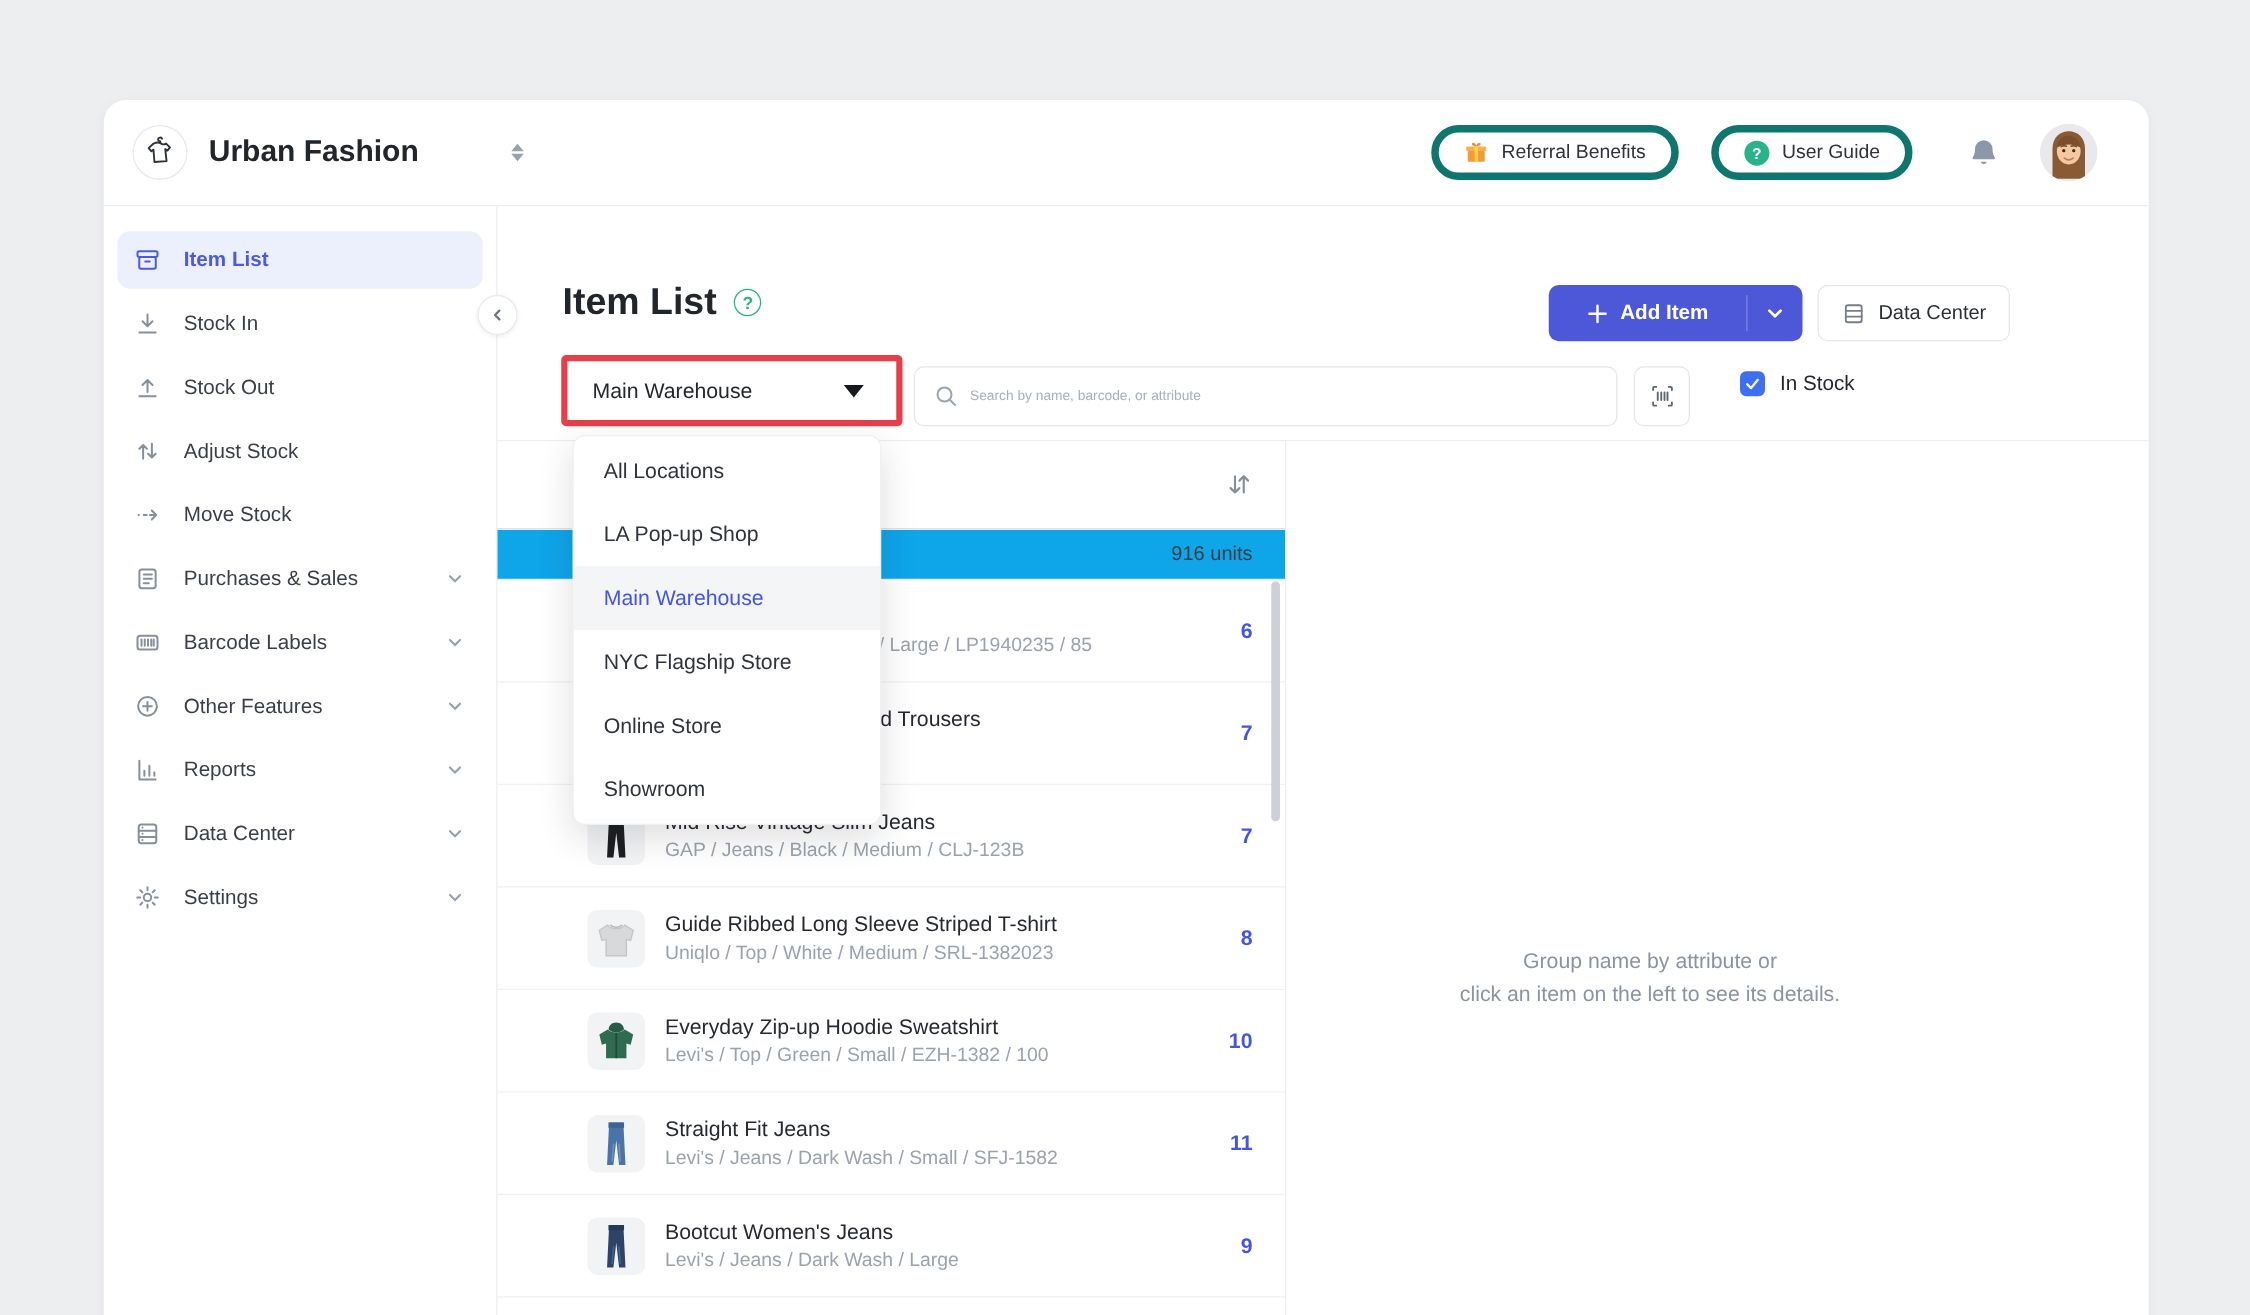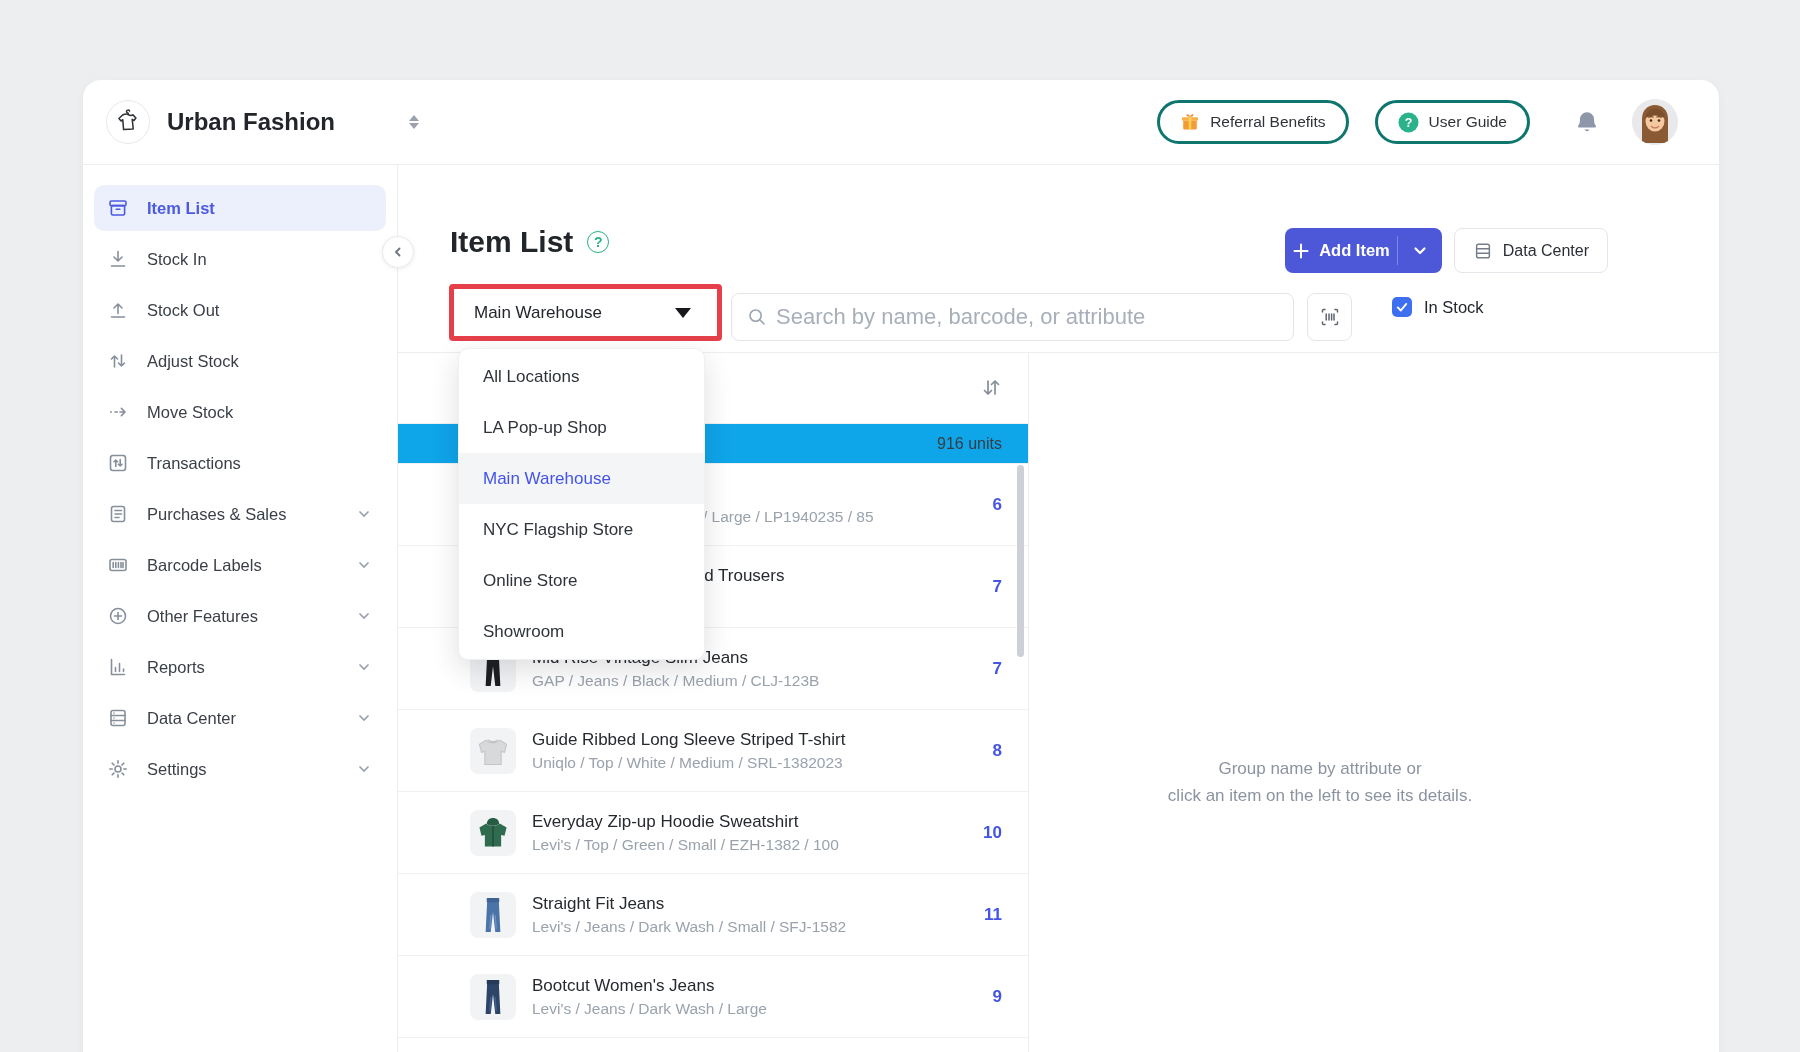--- a/index.html
+++ b/index.html
@@ -13,21 +13,21 @@
   .app-header { position: relative; height: 85px; border-bottom: 1px solid #ecedef;
                 display: flex; align-items: center; padding: 0 41px 0 23px; }
   .logo-circle { width: 44px; height: 44px; border-radius: 50%; border: 1px solid #e7e9ed;
                  display: flex; align-items: center; justify-content: center; background:#fff; }
   .ws-name { font-size: 24px; font-weight: 700; margin-left: 17px; color:#22262b; }
   .ws-caret { margin-left: 74px; display: flex; flex-direction: column; gap: 2px; align-items: center; cursor: pointer; }
   .ws-caret i { width: 0; height: 0; border-left: 5px solid transparent; border-right: 5px solid transparent; }
   .ws-caret .up { border-bottom: 6px solid #9aa1ac; }
   .ws-caret .dn { border-top: 6px solid #9aa1ac; }
   .header-right { margin-left: auto; display: flex; align-items: center; }
-  .pill { height: 44px; border: 3px solid #0f766e; border-radius: 22px; background: #fff;
+  .pill { height: 44px; border: 6px solid #0f766e; border-radius: 22px; background: #fff;
           display: flex; align-items: center; gap: 10px; padding: 0 20px; font-size: 15.5px;
           font-weight: 500; color: #2f343a; cursor: pointer; }
   .gap26 { width: 26px; } .gap44 { width: 44px; } .gap32 { width: 32px; }
   .bell { width: 26px; height: 26px; cursor: pointer; }
   .avatar { width: 46px; height: 46px; border-radius: 50%; overflow: hidden; cursor: pointer; background:#ececee; }
 
   
   .body-row { display: flex; height: calc(100% - 85px); }
   .sidebar { width: 315px; border-right: 1px solid #ecedef; padding: 20px 0 0 11px; flex-shrink: 0; }
   .side-item { width: 292px; height: 46px; margin-bottom: 5px; border-radius: 10px;
@@ -48,38 +48,38 @@
   .main { position: relative; flex: 1; }
   .main-header { position: relative; height: 188px; border-bottom: 1px solid #eceef0; }
   .page-title { position: absolute; left: 52px; top: 60px; font-size: 30px; font-weight: 700;
                 color: #22262b; display: flex; align-items: center; }
   .help-badge { width: 22px; height: 22px; border-radius: 50%; border: 1.6px solid #27b384;
                 color: #27b384; font-size: 14px; font-weight: 700; display: flex; align-items: center;
                 justify-content: center; margin-left: 14px; cursor: pointer; }
   .header-actions { position: absolute; right: 111px; top: 63px; display: flex; gap: 12px; }
   .add-item-btn { height: 45px; border-radius: 8px; background: #4d58d8; color: #fff;
                   display: flex; align-items: stretch; cursor: pointer; overflow: hidden; }
-  .add-main { display: flex; align-items: center; gap: 9px; padding: 0 7px; font-size: 16.5px; font-weight: 600; }
+  .add-main { display: flex; align-items: center; gap: 9px; padding: 0 30px; font-size: 16.5px; font-weight: 600; }
   .add-split { width: 1px; background: rgba(255,255,255,.28); margin: 8px 0; }
   .add-caret { width: 44px; display: flex; align-items: center; justify-content: center; }
   .dc-btn { height: 45px; border-radius: 8px; border: 1px solid #e3e6ea; background: #fff;
             display: flex; align-items: center; gap: 10px; padding: 0 18px; font-size: 16px;
             font-weight: 500; color: #2b2f36; cursor: pointer; }
 
   .red-box { position: absolute; left: 51px; top: 119px; width: 273px; height: 57px;
              border: 5px solid #e5404a; border-radius: 4px; background: #fff; z-index: 10; }
   .wh-select { width: 100%; height: 100%; display: flex; align-items: center; padding: 0 20px;
                font-size: 17px; font-weight: 500; color: #23272d; cursor: pointer; position: relative; }
   .wh-select .sel-caret { position: absolute; right: 26px; width: 0; height: 0;
                border-left: 8px solid transparent; border-right: 8px solid transparent;
                border-top: 10px solid #16181c; }
   .search-wrap { position: absolute; left: 333px; top: 128px; width: 563px; height: 48px; }
   .search-wrap svg { position: absolute; left: 16px; top: 14px; }
   .search-input { width: 100%; height: 100%; border: 1px solid #e2e5e9; border-radius: 8px;
-                  padding: 0 14px 0 44px; font-size: 22px; color: #2b2f36; outline: none;
+                  padding: 0 14px 0 44px; font-size: 11px; color: #2b2f36; outline: none;
                   font-family: "Liberation Sans", "DejaVu Sans", sans-serif; }
   .search-input::placeholder { color: #a8afba; }
   .scan-btn { position: absolute; left: 909px; top: 128px; width: 45px; height: 48px;
               border: 1px solid #e2e5e9; border-radius: 8px; background: #fff; display: flex;
               align-items: center; justify-content: center; cursor: pointer; }
   .instock { position: absolute; left: 994px; top: 132px; display: flex; align-items: center;
              gap: 12px; cursor: pointer; }
   .checkbox { width: 20px; height: 20px; border-radius: 5px; background: #3e6ff0;
               display: flex; align-items: center; justify-content: center; }
   .instock .lbl { font-size: 16.5px; color: #23272d; }
@@ -209,27 +209,20 @@
 
         <div class="side-item">
           <svg class="ic" width="22" height="22" viewBox="0 0 22 22">
             <circle cx="4" cy="11" r="0.9" fill="#878f9b" stroke="none"></circle>
               <path d="M8 11h4" stroke-dasharray="2.4 2.2"></path>
               <path d="M13 11h5m0 0l-3.6-3.6M18 11l-3.6 3.6"></path>
           </svg>
           <span class="lbl">Move Stock</span>
         </div>
 
-        <div class="side-item">
-          <svg class="ic" width="22" height="22" viewBox="0 0 22 22">
-            <rect x="3.5" y="3.5" width="15" height="15" rx="2.4"></rect>
-              <path d="M8.8 14.4V8m0 0L7 9.8M8.8 8l1.8 1.8M13.2 7.6V14m0 0l1.8-1.8M13.2 14l-1.8-1.8"></path>
-          </svg>
-          <span class="lbl">Transactions</span>
-        </div>
 
         <div class="side-item">
           <svg class="ic" width="22" height="22" viewBox="0 0 22 22">
             <rect x="4.5" y="3.5" width="13" height="15" rx="2"></rect>
               <path d="M8 7.5h6.5M8 11h6.5M8 14.5h4"></path>
           </svg>
           <span class="lbl">Purchases &amp; Sales</span>
           <svg class="chev" width="16" height="16" viewBox="0 0 16 16" fill="none" stroke="#98a0ab" stroke-width="1.7" stroke-linecap="round">
               <path d="M4 6l4 4 4-4"></path>
             </svg>

